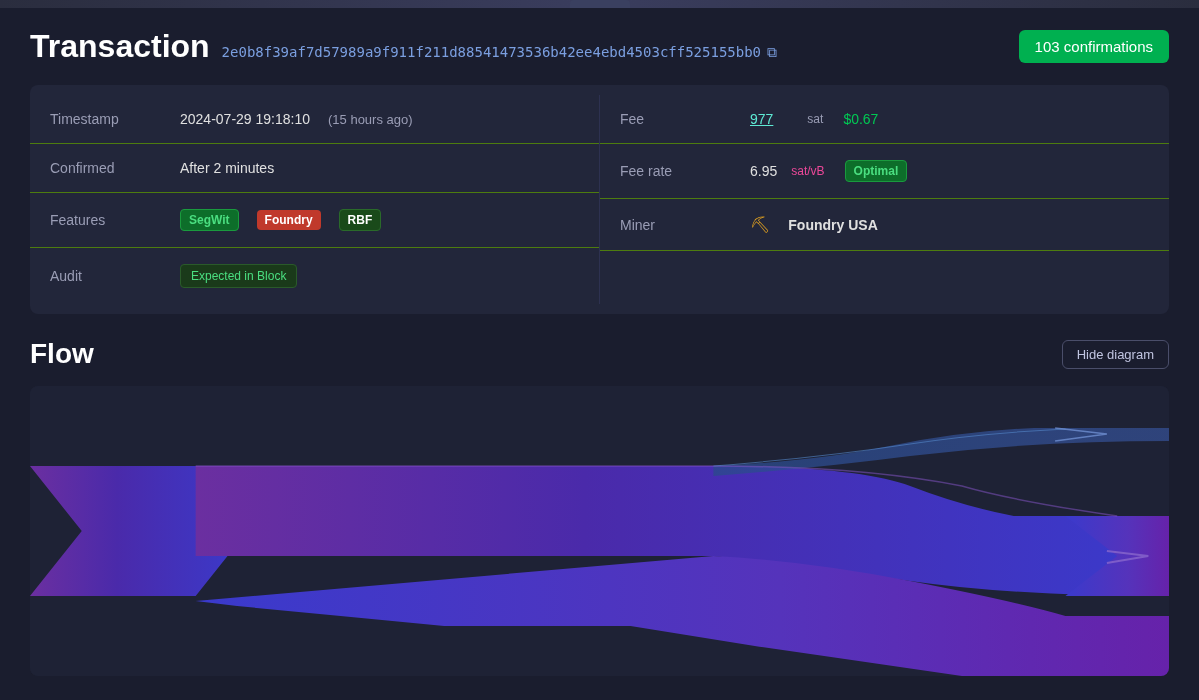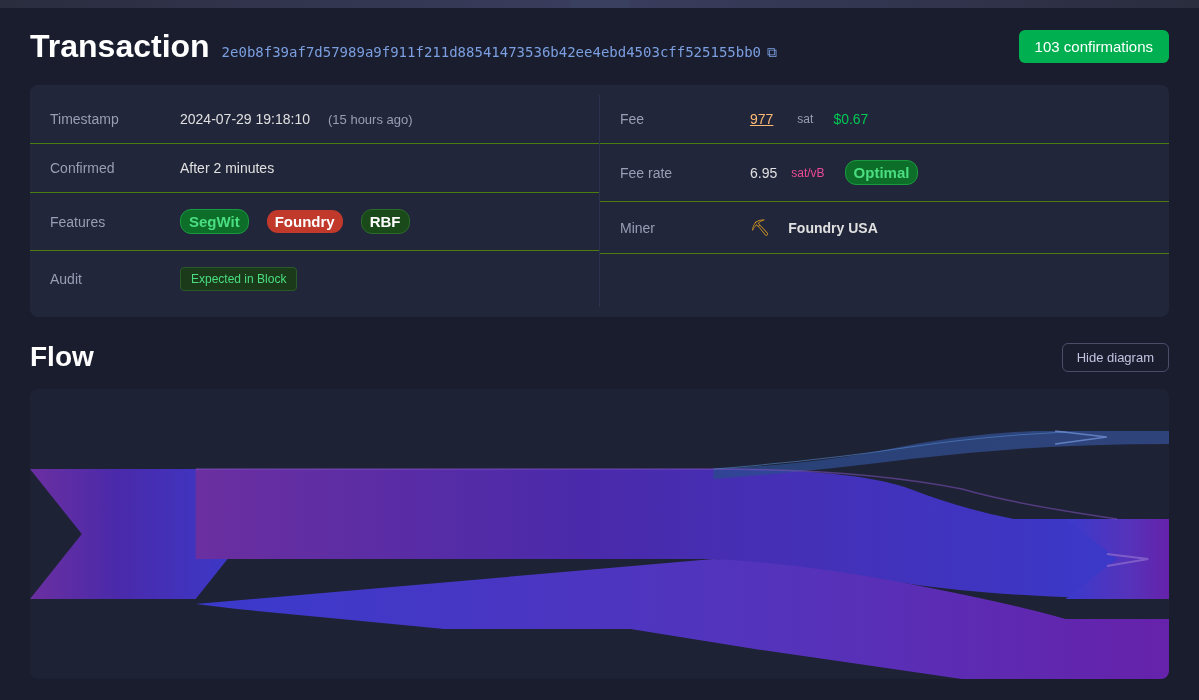--- a/index.html
+++ b/index.html
@@ -88,34 +88,34 @@
       margin-bottom: 24px;
     }
 
     .timestamp-relative {
       color: #9a9db5;
       font-size: 13px;
       margin-left: 6px;
     }
 
     .fee-amount {
-      color: #fdba74;
-      margin-right: 12px;
+      color: #5eead4;
+      margin-right: 22px;
       text-decoration: underline;
     }
 
     .fee-usd {
       color: #00c853;
       font-weight: 500;
     }
 
     .badge {
       padding: 3px 8px;
-      border-radius: 11px;
-      font-size: 15px;
+      border-radius: 4px;
+      font-size: 12px;
       font-weight: 600;
       margin-right: 6px;
     }
 
     .badge-segwit {
       background: #0d6e2a;
       color: #4ade80;
       border: 1px solid #1a9a3e;
     }
 

